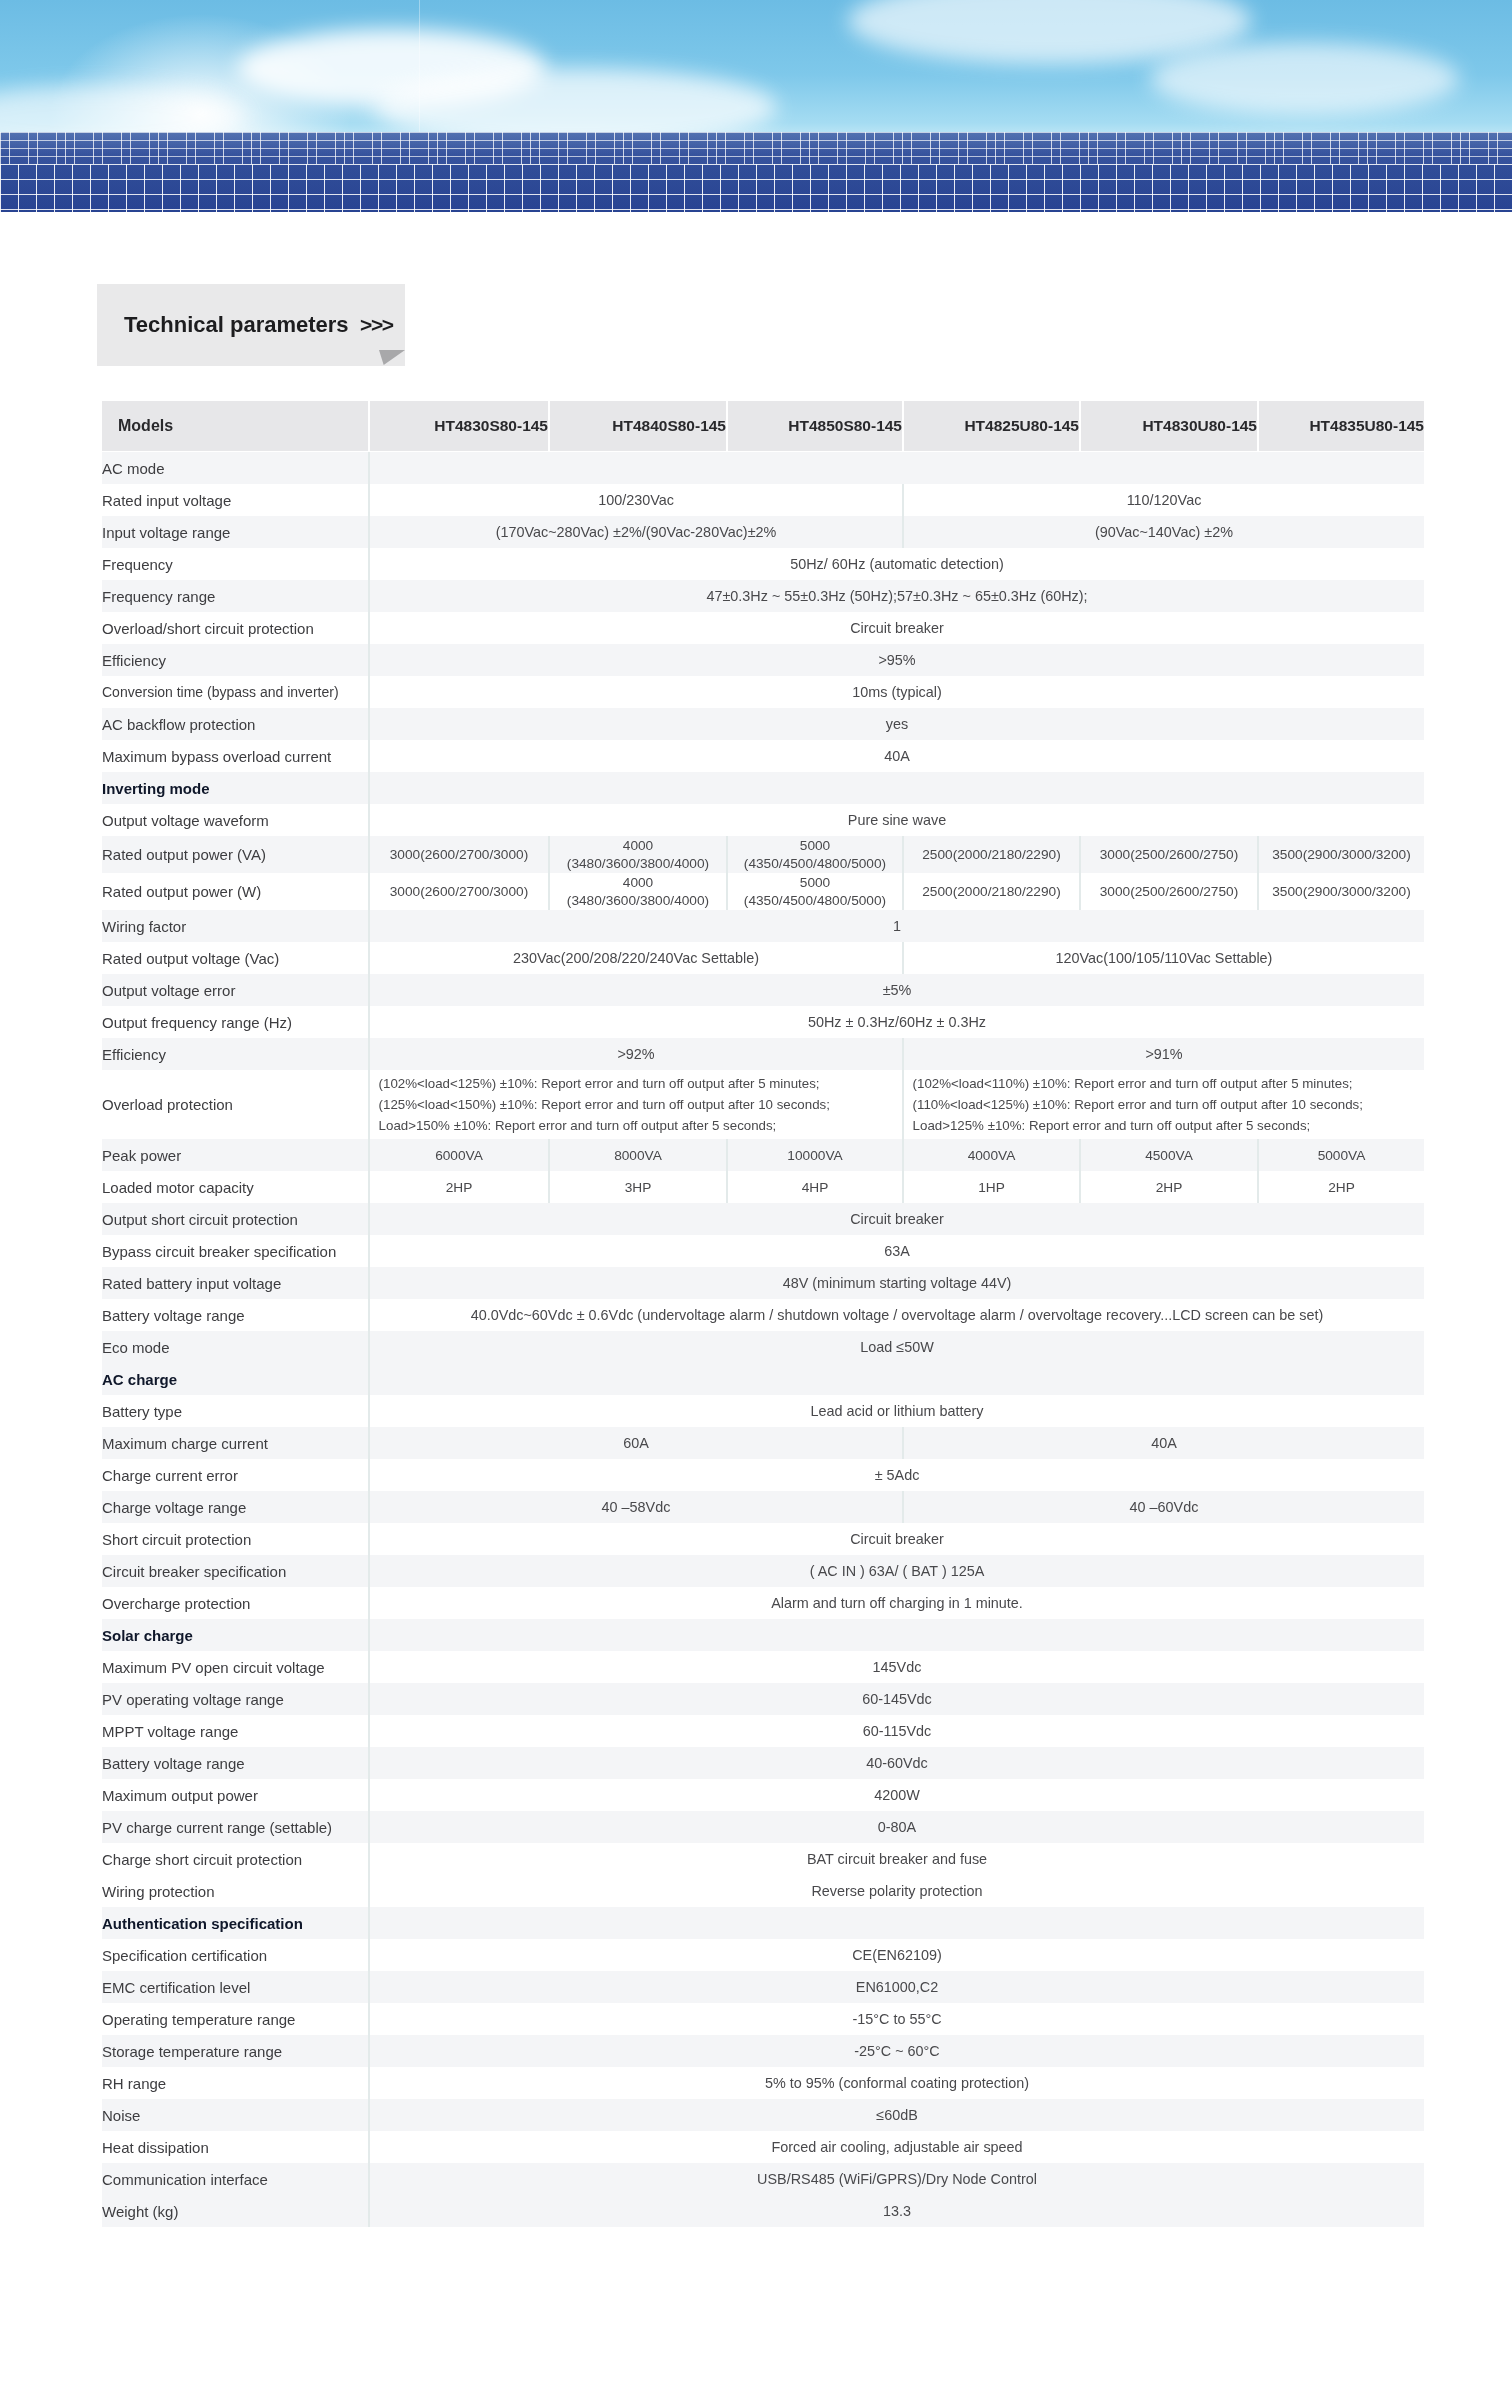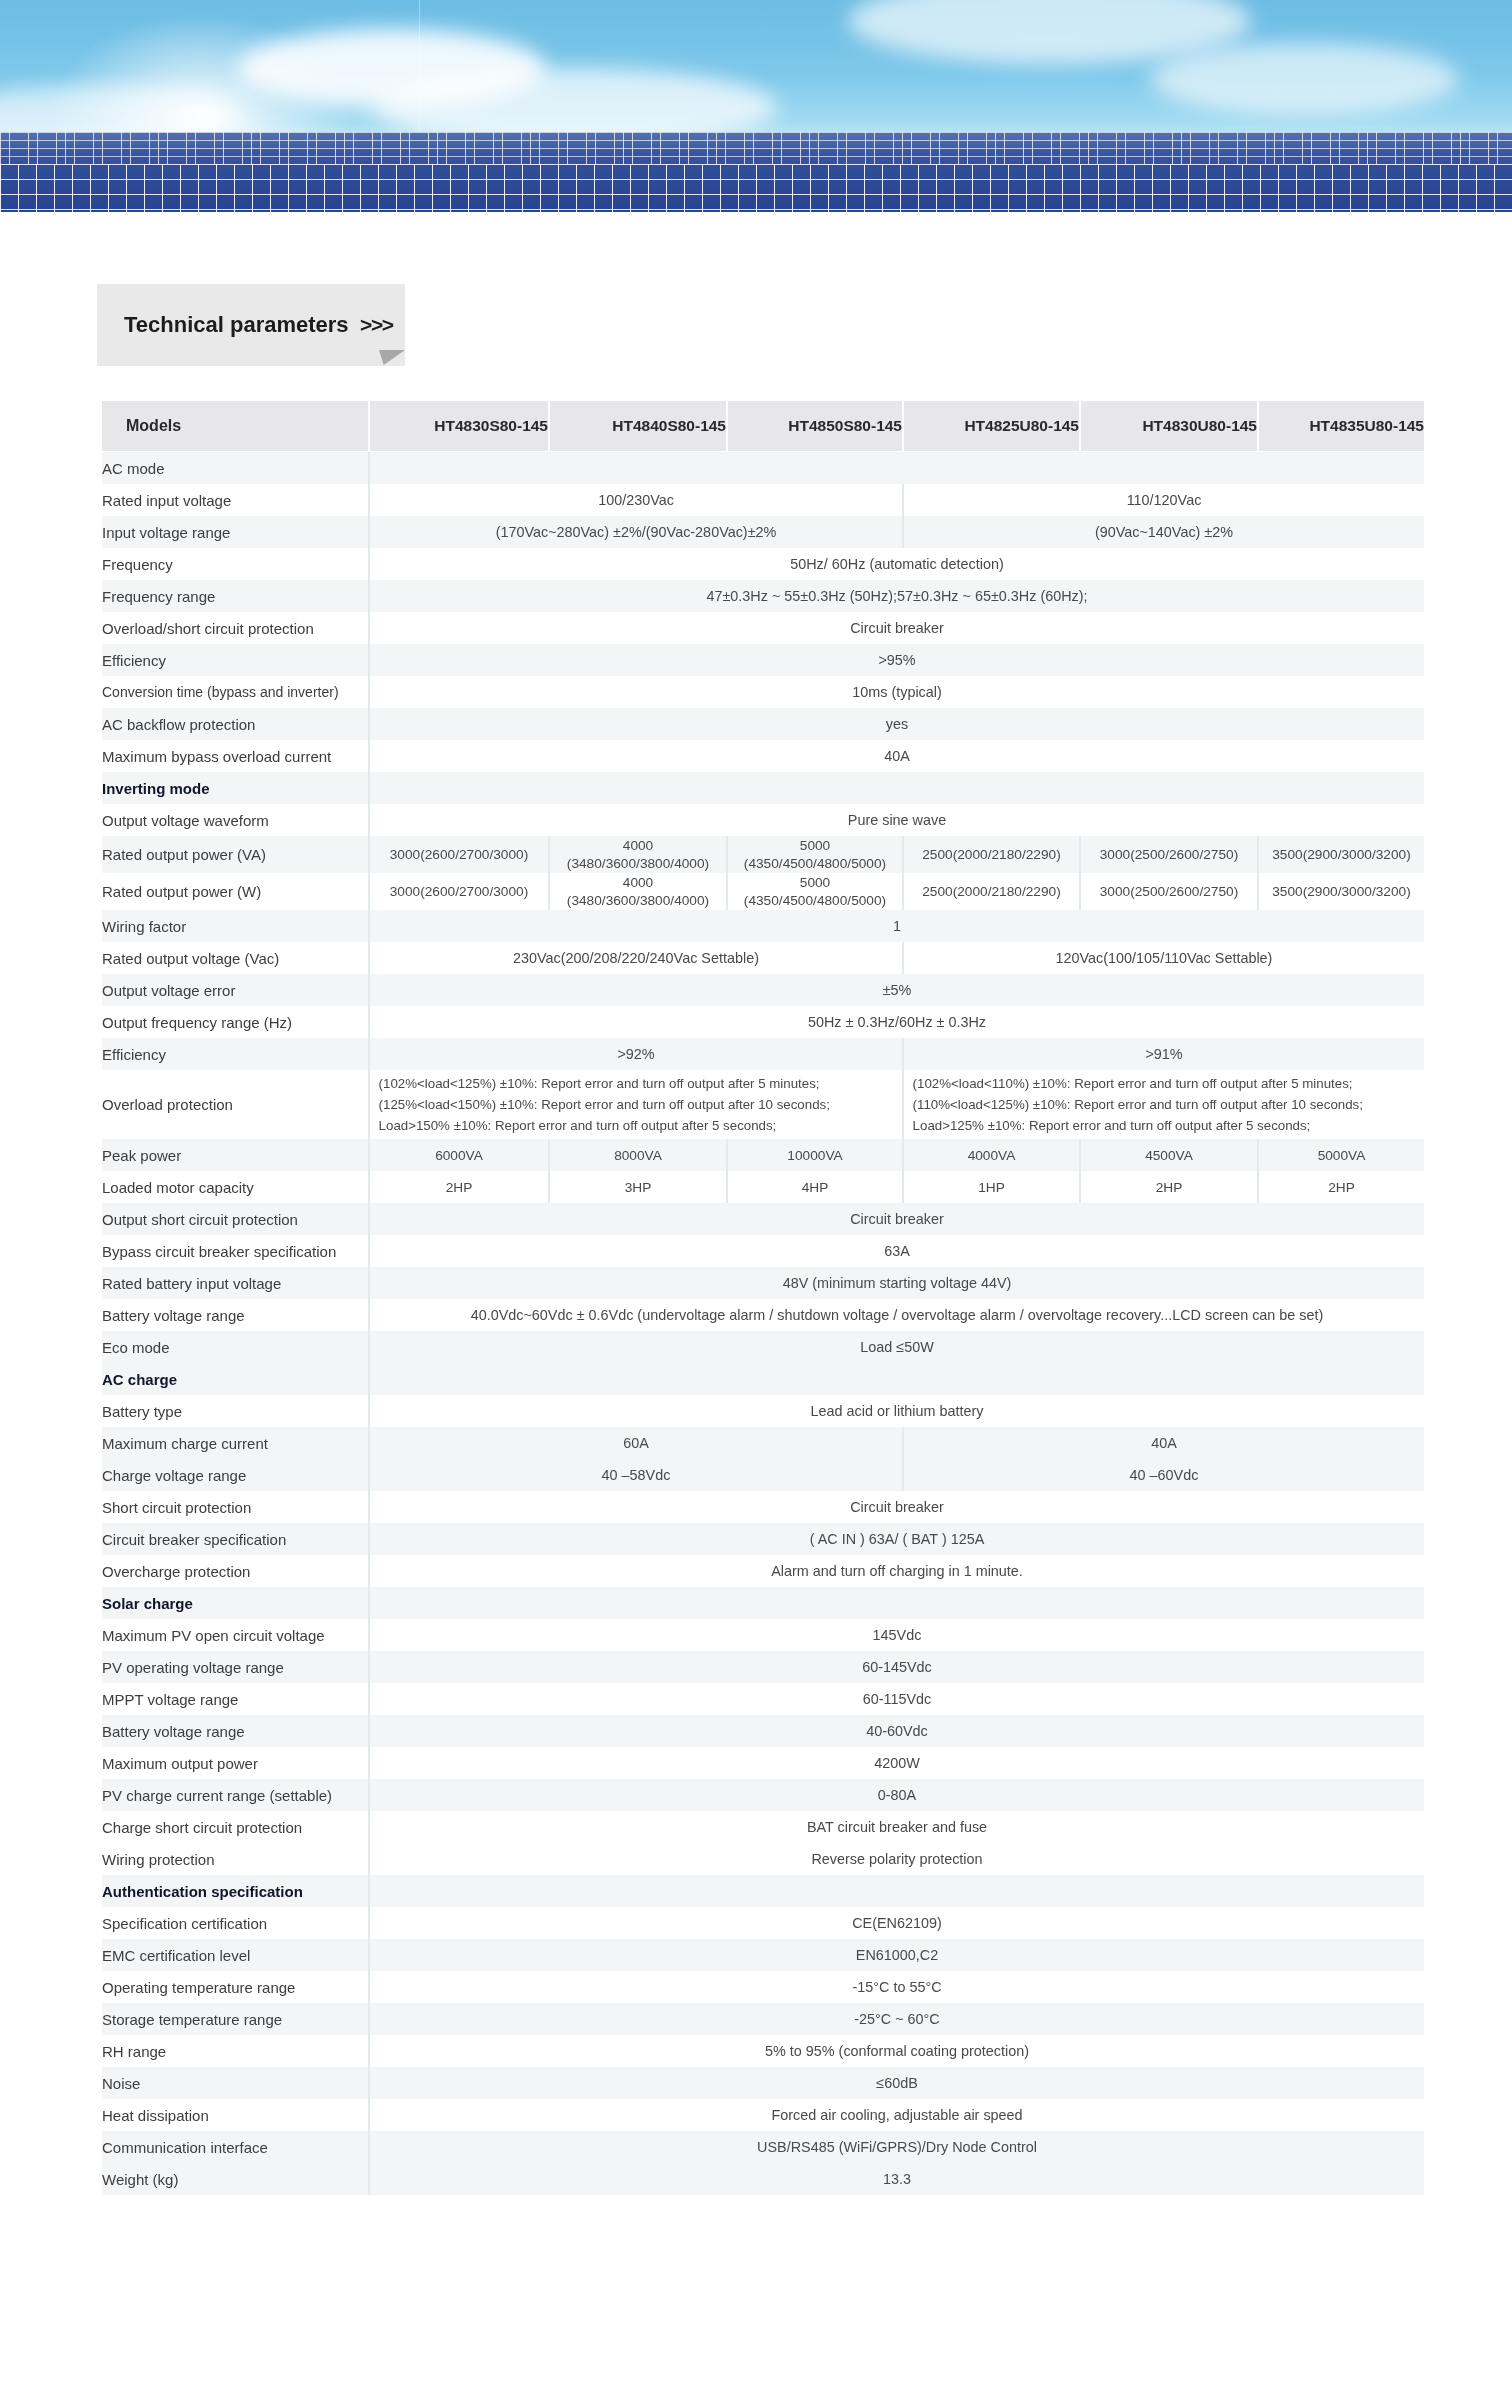--- a/index.html
+++ b/index.html
@@ -39,21 +39,21 @@
   .title-arrows{font-size:21px;font-weight:bold;color:#1d1d1f;margin-left:11.5px;letter-spacing:-1.4px;}
   .fold{position:absolute;left:379px;top:350px;width:26px;height:15px;background:var(--fold);
         clip-path:polygon(0 0,100% 0,18% 100%);}
 
   
   table.spec{position:absolute;left:102px;top:401px;width:1321px;
              border-collapse:collapse;table-layout:fixed;}
   table.spec th,table.spec td{padding:0;margin:0;vertical-align:middle;}
   thead th{height:50px;background:var(--header-bg);font-size:15.5px;font-weight:bold;
            color:#29292c;text-align:right;border-left:2.9px solid #fff;border-bottom:1.4px solid #fff;}
-  thead th.corner{border-left:none;text-align:left;padding-left:24px;font-size:16px;margin-left:36px;}
+  thead th.corner{border-left:none;text-align:left;padding-left:16px;font-size:16px;margin-left:36px;}
   tbody td{height:32px;}
   tbody tr.tall td{height:69px;}
   td.lab{text-align:left;padding-left:24px;color:var(--label-col);}
   td.lab span{font-size:15px;white-space:nowrap;display:inline-block;}
   td.lab span.bold{font-weight:bold;color:#0f172a;}
   td.v{text-align:center;font-size:14.4px;color:var(--value-col);
        border-left:2.2px solid var(--divider);padding:1.4px 5.8px;}
   tr.shade td{background:var(--shade);}
   tr.cellsrow td.v{font-size:13.7px;}
   td.v.two-line{font-size:12px;line-height:1.25;padding:1.4px 1.4px;}
@@ -243,20 +243,24 @@
       </tr>
       <tr>
         <td class="lab"><span>Battery type</span></td>
         <td class="v" colspan="6">Lead acid or lithium battery</td>
       </tr>
       <tr class="shade">
         <td class="lab"><span>Maximum charge current</span></td>
         <td class="v" colspan="3">60A</td>
         <td class="v" colspan="3">40A</td>
       </tr>
+      <tr>
+        <td class="lab"><span>Charge current error</span></td>
+        <td class="v" colspan="6">± 5Adc</td>
+      </tr>
       <tr class="shade">
         <td class="lab"><span>Charge voltage range</span></td>
         <td class="v" colspan="3">40 –58Vdc</td>
         <td class="v" colspan="3">40 –60Vdc</td>
       </tr>
       <tr>
         <td class="lab"><span>Short circuit protection</span></td>
         <td class="v" colspan="6">Circuit breaker</td>
       </tr>
       <tr class="shade">

